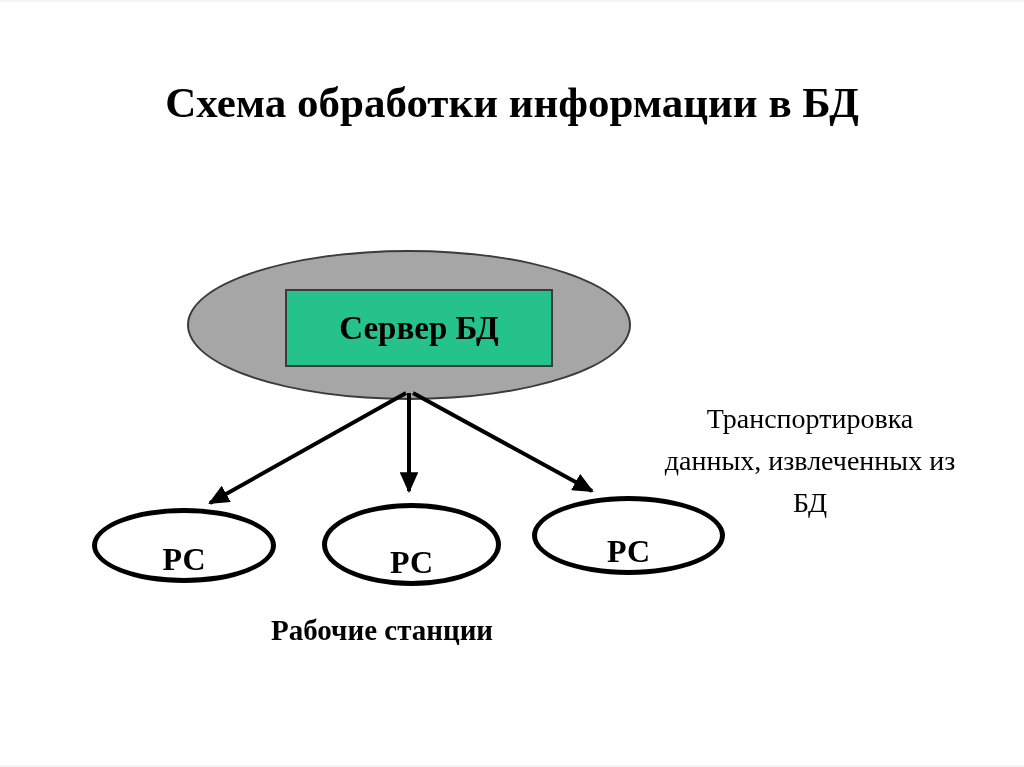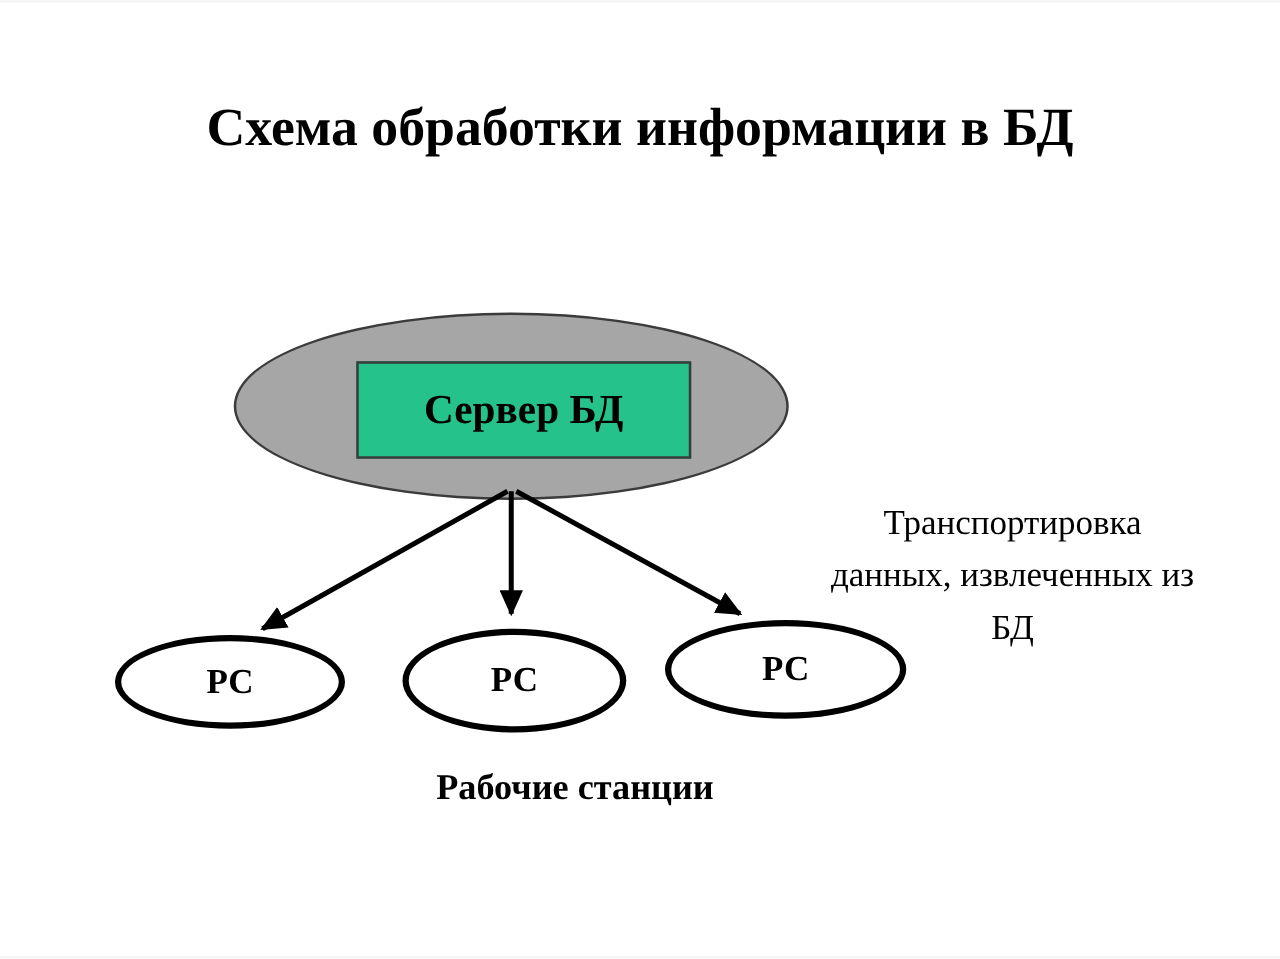--- a/index.html
+++ b/index.html
@@ -54,43 +54,43 @@
     position:absolute;
     left:0; top:0;
   }
   .pc-ellipse{
     position:absolute;
     background:#ffffff;
     border:5px solid #000000;
     border-radius:50%;
     box-sizing:border-box;
     display:flex;
-    align-items:center;
+    align-items:flex-end;
     justify-content:center;
     font-weight:bold;
-    font-size:28px;
+    font-size:32px;
   }
   .pc-left{   left:92px;  top:506px; width:184px; height:75px; }
   .pc-middle{ left:322px; top:501px; width:179px; height:83px; }
   .pc-right{  left:532px; top:494px; width:193px; height:79px; }
   .transport-note{
     position:absolute;
     left:625px; top:396px;
     width:370px;
     text-align:center;
     font-weight:normal;
     font-size:28px;
     line-height:42px;
     white-space:pre-line;
   }
   .workstations-caption{
     position:absolute;
     left:271px; top:612px;
     width:300px;
-    text-align:right;
+    text-align:left;
     font-weight:bold;
     font-size:29px;
   }
 </style>
 </head>
 <body>
 
 <div class="slide">
 
   <div class="title">

